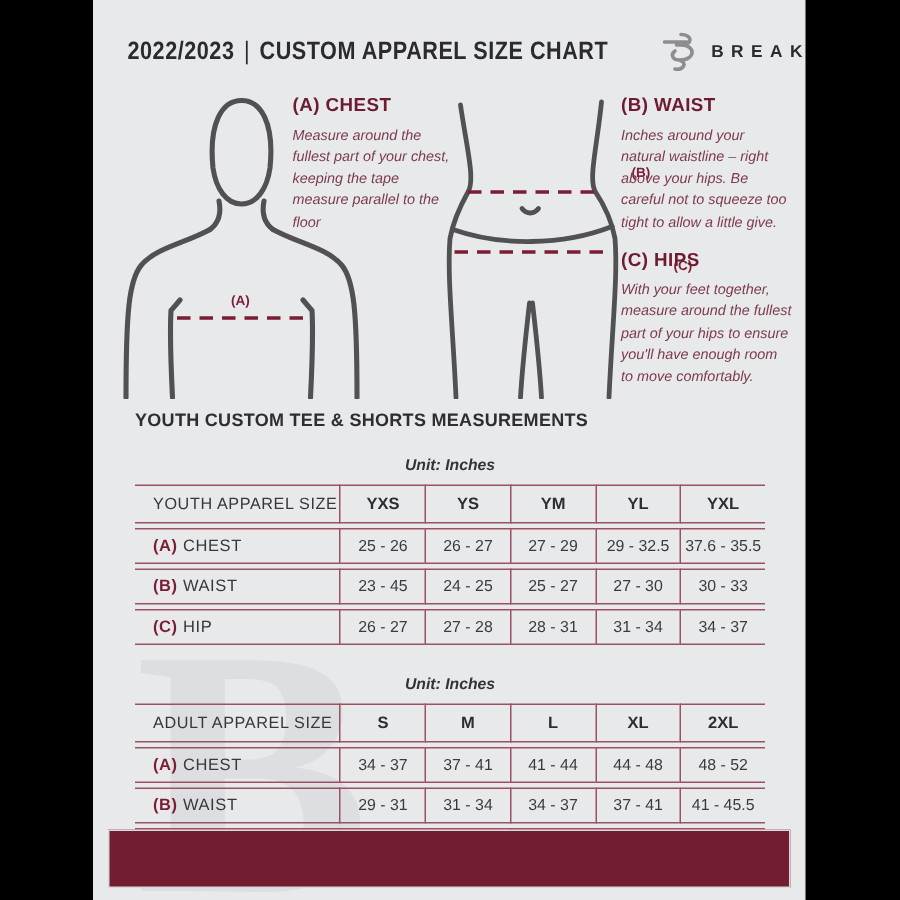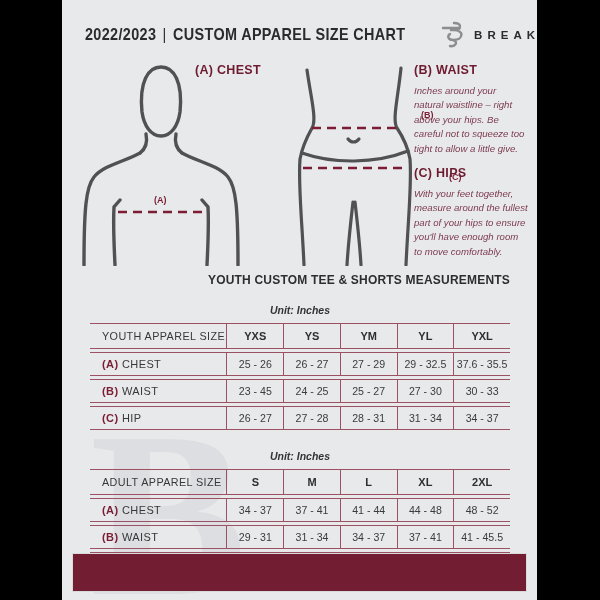--- a/index.html
+++ b/index.html
@@ -19,21 +19,21 @@
 
   
   .fig { position:absolute; z-index:1; }
   .marker { position:absolute; font-size:9px; font-weight:700; color:#7a1d35; z-index:2; }
   .guide-block { position:absolute; z-index:1; }
   .guide-h { font-size:12.5px; font-weight:800; color:#6e1b31; letter-spacing:.3px; margin-bottom:7px; }
   .guide-p { font-size:9.6px; font-style:italic; color:#7c3a4f; line-height:1.5; }
 
   
   .tables { position:absolute; left:28px; top:273px; width:420px; z-index:1; }
-  .tbl-title { text-align:right; font-size:12px; font-weight:800; color:#2e2e30; letter-spacing:.2px; }
+  .tbl-title { text-align:left; font-size:12px; font-weight:800; color:#2e2e30; letter-spacing:.2px; }
   .tbl-unit { text-align:center; font-size:10.5px; font-style:italic; font-weight:600; color:#333436; margin-top:17px; }
   table { width:100%; border-collapse:separate; border-spacing:0 3px; margin-top:4px; }
   th, td { border-top:1.4px solid #9c5163; border-bottom:1.4px solid #9c5163; background:transparent; }
   td.val, th.size { border-left:1.4px solid #9c5163; width:57px; text-align:center; }
   th.rowhead { width:137px; text-align:left; padding-left:12px; font-weight:400; font-size:10.8px; letter-spacing:.4px; color:#38383a; height:26px; }
   th.size { font-size:11px; font-weight:700; color:#2e2e30;margin-top:24px; }
   td.label { text-align:left; padding-left:12px; font-size:11px; color:#38383a; height:24px; letter-spacing:.4px; }
   td.label b { color:#7a1d35; font-weight:800; }
   td.val { font-size:10.6px; color:#3b3b3d; }
   .adult-sec { margin-top:15px; }
@@ -75,20 +75,21 @@
         <path d="M38,140 L32,147 C31,165 32,185 33,205"></path>
         <path d="M120,140 L126,147 C127,165 126,185 125,205"></path>
       </g>
       <line x1="36" y1="152" x2="123" y2="152" stroke="#7a1d35" stroke-width="2.4" stroke-dasharray="9 6"></line>
     </svg>
     <span class="marker" style="left:72px; top:135px;">(A)</span>
   </div>
 
   <div class="guide-block" style="left:133px; top:63px; width:107px;">
     <div class="guide-h">(A) CHEST</div>
+    <div class="guide-p">Measure around the fullest part of your chest, keeping the tape measure parallel to the floor</div>
   </div>
 
   <div class="fig" style="left:233px; top:62px;">
     <svg width="120" height="204" viewBox="0 0 120 204">
       <g fill="none" stroke="#515153" stroke-width="3.2" stroke-linecap="round">
         <path d="M12,8 C16,36 22,58 17,66 C12,75 7,86 5,97 C3,122 7,158 9,203"></path>
         <path d="M106,6 C103,36 97,58 102,66 C108,75 113,86 115,97 C117,122 113,158 111,203"></path>
         <path d="M53,77 C56,81 61,81 64,77"></path>
         <path d="M7,91 C38,102 80,102 113,89"></path>
         <path d="M58,140 C55,166 53,186 52,203"></path>

